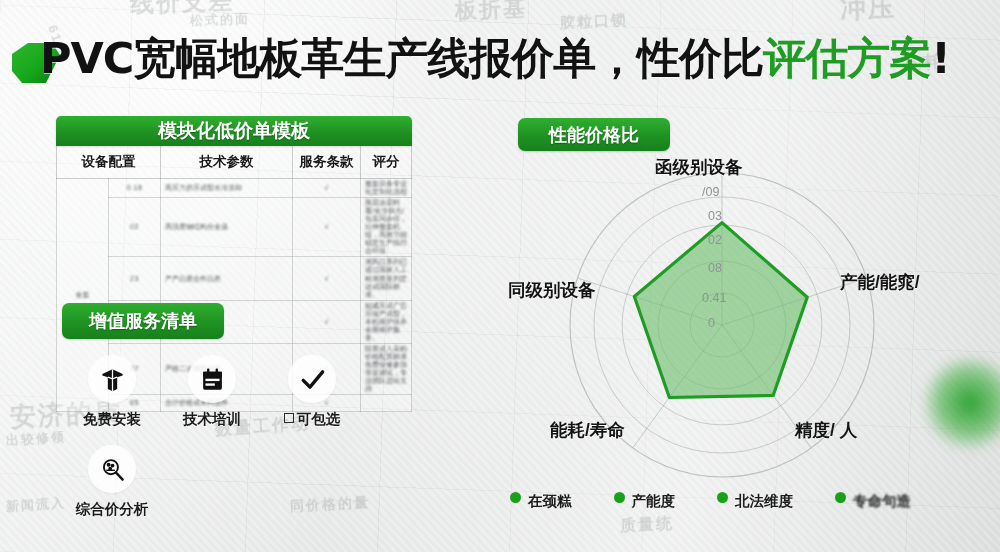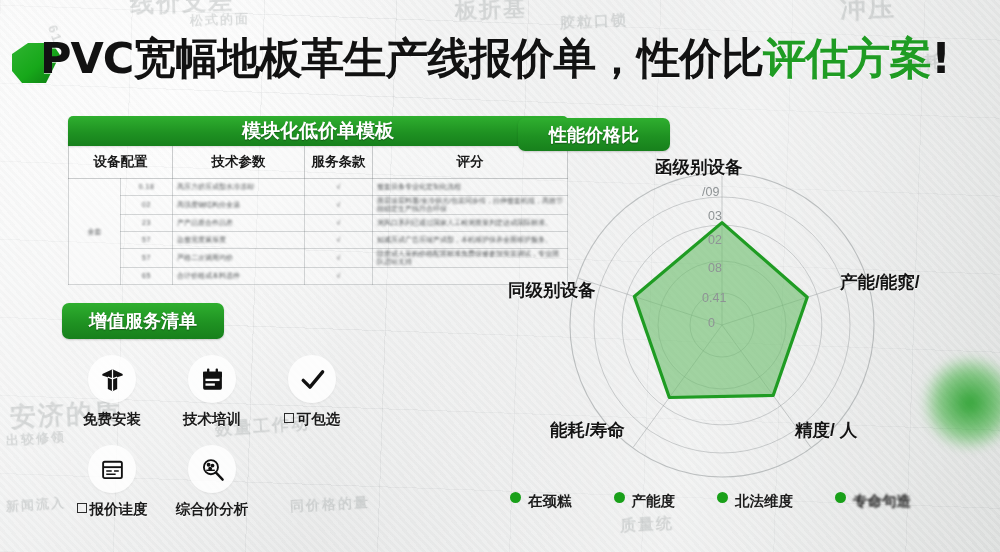--- a/index.html
+++ b/index.html
@@ -48,21 +48,21 @@
   
   .green-pill{
     background:linear-gradient(180deg,#2faf2f 0%,#1f9222 55%,#17801c 100%);
     color:#fff; font-weight:800; text-align:center;
     border-radius:7px; display:flex; align-items:center; justify-content:center;
     text-shadow:0 1px 1px rgba(0,0,0,.35);
     box-shadow:0 1px 2px rgba(0,0,0,.18);
   }
 
   
-  #tableCard{ position:absolute; left:68px; top:116px; width:500px; height:167px; }
+  #tableCard{ position:absolute; left:56px; top:116px; width:356px; height:167px; }
   #tableTitle{ height:30px; font-size:19px; border-radius:5px 5px 0 0; }
   #tbl{ width:100%; border-collapse:collapse; background:rgba(255,255,255,.28); }
   #tbl th{
     font-size:13.5px; font-weight:800; color:#191919; padding:7px 0 7px;
     border:1px solid rgba(120,126,130,.38); border-top:none;
     text-shadow:0 1px 0 rgba(255,255,255,.7);
   }
   #tbl td{
     border:1px solid rgba(120,126,130,.30);
     font-size:7px; color:#55585a; padding:1px 4px; height:17px;
@@ -250,30 +250,20 @@
             <path d="M5 17 L13 25 L28 7"></path>
           </svg>
         </div>
         <div class="svc-label"><span class="box"></span><span>可包选</span></div>
       </div>
     </div>
   <div class="svc-row" id="svcRow2" style="margin-top:16px">
       <div class="svc">
         <div class="bubble">
           <svg viewBox="0 0 32 32" width="25" height="25" fill="none" stroke="#111" stroke-width="2.4">
-            <rect x="4" y="6" width="24" height="21" rx="2"></rect>
-            <path d="M4 13 H28"></path>
-            <path d="M8 18 H15 M8 22 H20 M18 18 H24" stroke-width="2"></path>
-          </svg>
-        </div>
-        <div class="svc-label"><span class="box"></span><span>报价诖度</span></div>
-      </div>
-      <div class="svc">
-        <div class="bubble">
-          <svg viewBox="0 0 32 32" width="25" height="25" fill="none" stroke="#111" stroke-width="2.4">
             <circle cx="14" cy="13" r="9"></circle>
             <path d="M20.5 20 L29 29" stroke-linecap="round" stroke-width="3"></path>
             <circle cx="11" cy="10" r="1.3" fill="#111"></circle>
             <circle cx="16" cy="11" r="1.3" fill="#111"></circle>
             <circle cx="13" cy="15" r="1.3" fill="#111"></circle>
             <path d="M8 17 H19" stroke-width="1.8"></path>
           </svg>
         </div>
         <div class="svc-label"><span>综合价分析</span></div>
       </div>

